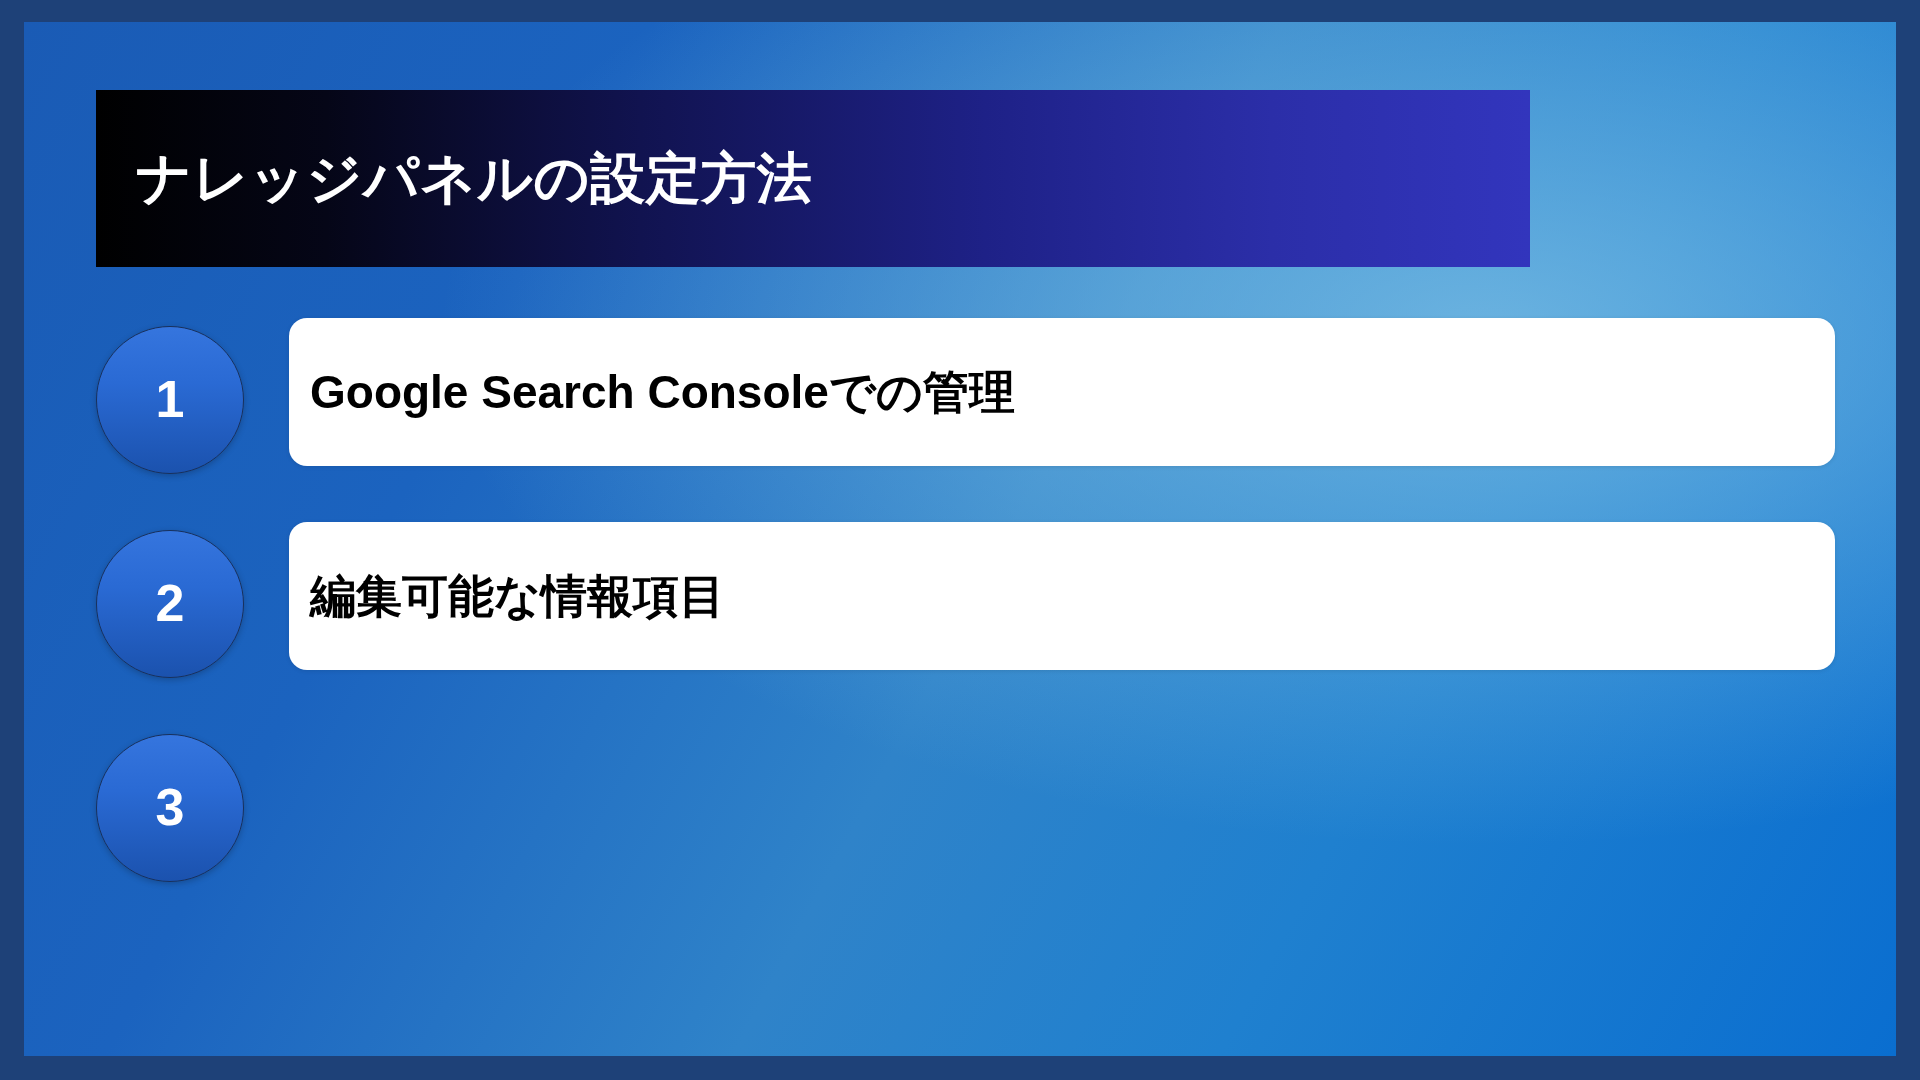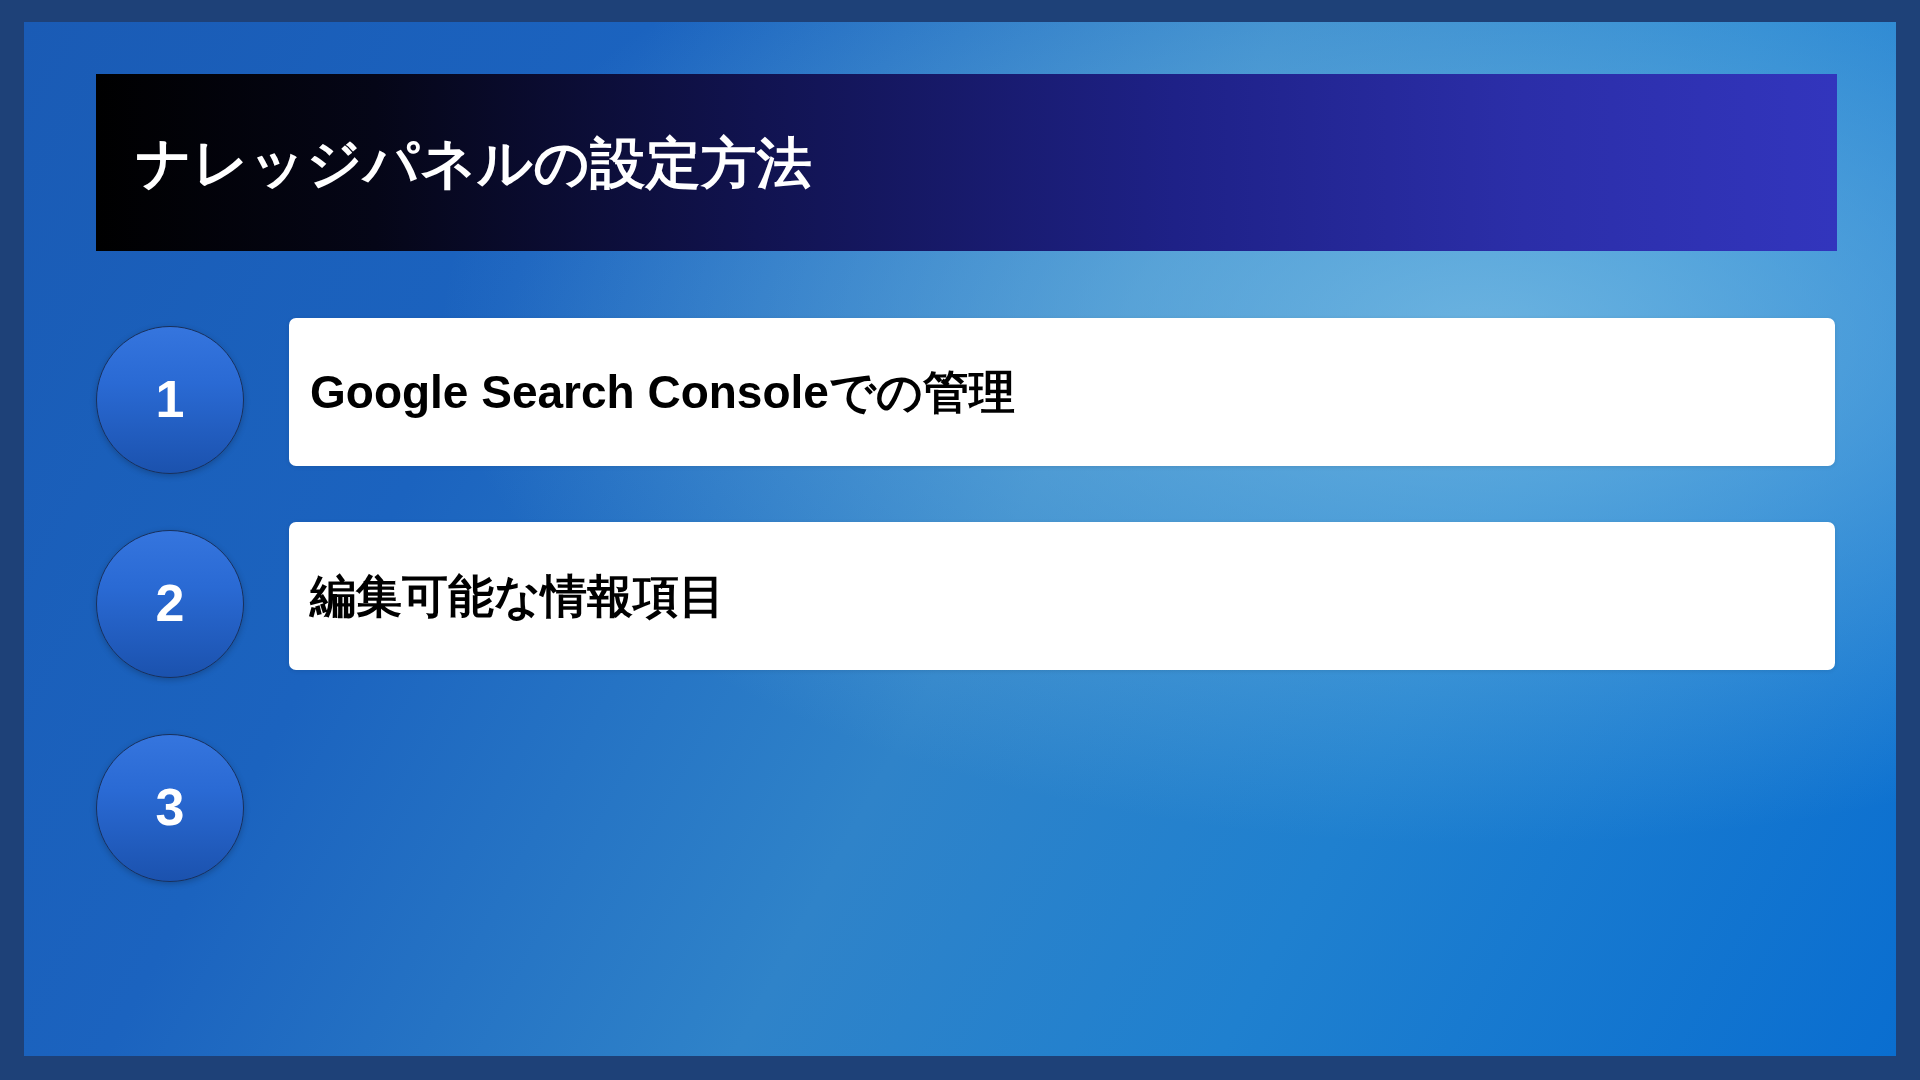--- a/index.html
+++ b/index.html
@@ -23,23 +23,24 @@
     width:100%; height:100%;
     background:
       radial-gradient(ellipse 90% 80% at 78% 30%, rgba(130,195,230,0.75) 0%, rgba(130,195,230,0.0) 62%),
       linear-gradient(118deg, #1a5bb5 0%, #1b63bf 26%, #2f83c9 52%, #1f80cf 72%, #0a6ed0 100%);
     overflow:hidden;
   }
 
   
   .title-banner {
     position:absolute;
-    left:72px; top:52px;
-    width:1741px; height:177px;
+    left:72px; top:68px;
+    width:1434px; height:177px;
     background:linear-gradient(90deg,#000000 0%, #050617 16%, #111350 38%, #1e2187 62%, #2b2ea8 82%, #3235bd 100%);
+    font-family:Liberation Serif, serif;
   }
   .title-text {
     position:absolute;
     left:40px; top:50%;
     transform:translateY(-50%);
     color:#ffffff;
     font-size:55px;
     font-weight:bold;
     letter-spacing:0.5px;
     white-space:nowrap;
@@ -75,21 +76,21 @@
     font-weight:bold;
     line-height:1;
     margin-top:-2px;
   }
 
   .step-card {
     position:absolute;
     left:265px; top:0;
     width:1546px; height:148px;
     background:#ffffff;
-    border-radius:7px;
+    border-radius:18px;
     display:flex; align-items:center;
     box-shadow:0 1px 4px rgba(0,0,0,0.10);
   }
   .step-card-text {
     padding-left:21px;
     color:#000000;
     font-size:46px;
     font-weight:bold;
     line-height:1.15;
     white-space:nowrap;

